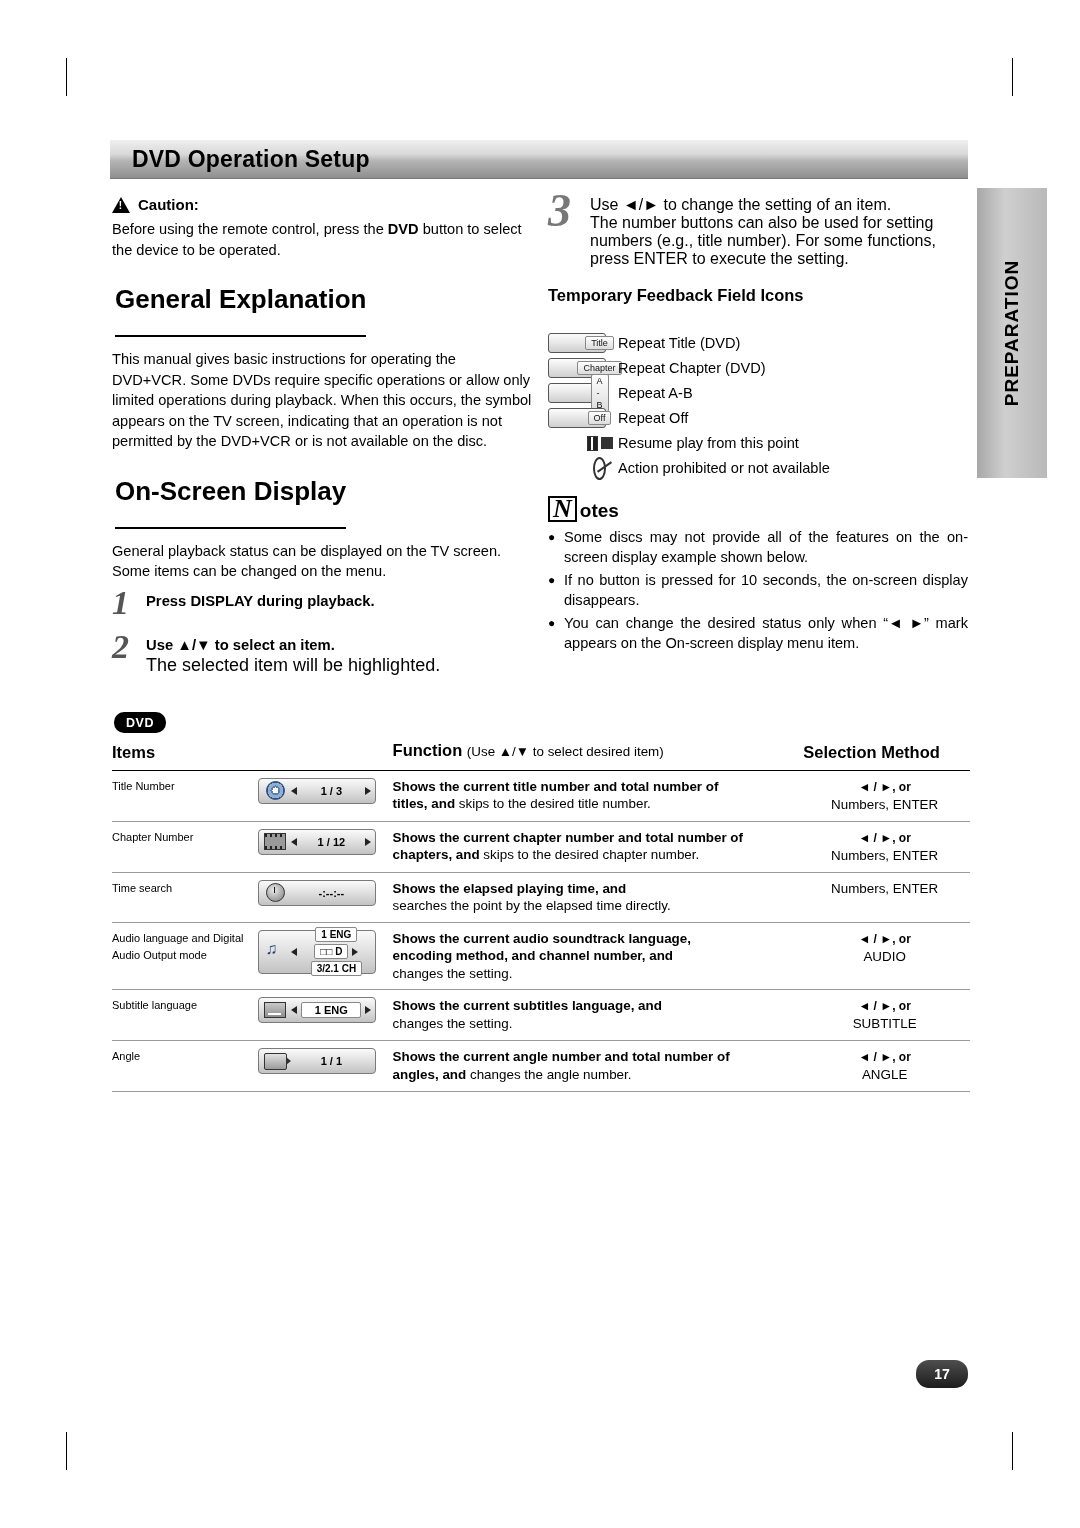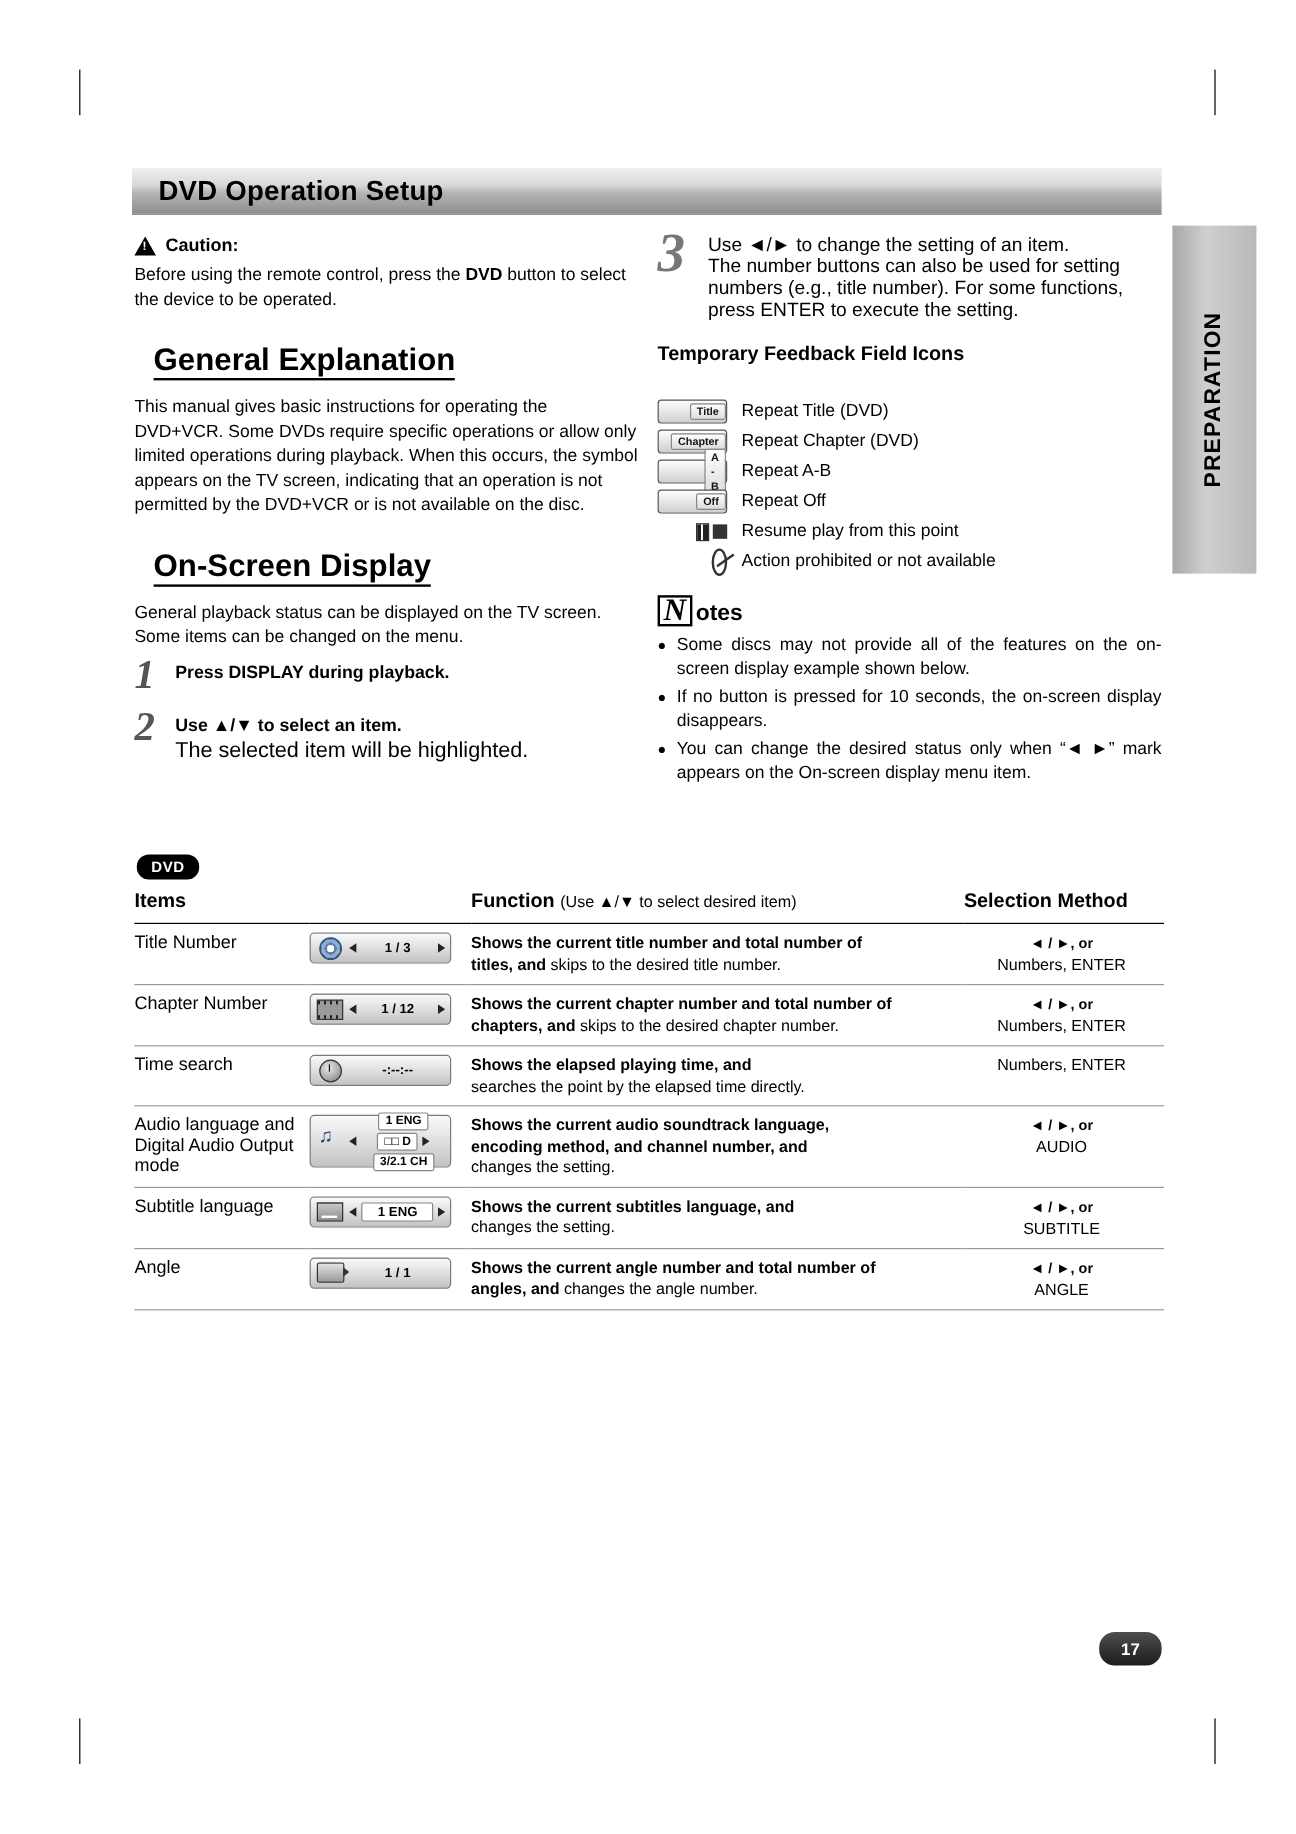--- a/index.html
+++ b/index.html
@@ -105,24 +105,24 @@
 
   .body-text {
     font-size: 14.6px;
     line-height: 20.5px;
   }
   .body-text b { font-weight: bold; }
 
   h2.section {
     font-size: 26px;
     font-weight: bold;
-    margin: 24px 0 2px 16px;
+    margin: 24px 0 2px 3px;
     display: inline-block;
     border-bottom: 2.5px solid #000;
-    padding-bottom: 0;
+    padding-bottom: 20px;
   }
   .after-rule { margin-top: 10px; }
 
   h3.subsection {
     font-size: 18.5px;
     font-weight: bold;
     margin: 22px 0 10px 0;
   }
 
   
@@ -181,26 +181,26 @@
     margin-bottom: 5px;
     font-size: 14.6px;
   }
   .fb-icon {
     width: 58px;
     height: 20px;
     margin-right: 12px;
     flex: 0 0 58px;
     display: flex;
     align-items: center;
-    justify-content: flex-end;
+    justify-content: center;
     border: 1px solid #555;
     border-radius: 3px;
     background: linear-gradient(to bottom, #fdfdfd, #cfcfcf);
     font-size: 9px;
-    font-weight: bold;
+    font-weight: normal;
     color: #111;
     box-sizing: border-box;
     padding-left: 45px;
   }
   .fb-icon .lbl {
     border: 1px solid #888;
     background: linear-gradient(to bottom,#ffffff,#dcdcdc);
     padding: 0 5px;
     border-radius: 2px;
     line-height: 12px;
@@ -311,21 +311,21 @@
   #osd-table th .sm {
     font-size: 13.4px;
     font-weight: normal;
   }
   #osd-table thead tr { border-bottom: 1.6px solid #000; }
   #osd-table td {
     border-bottom: 1px solid #9a9a9a;
     padding: 7px 4px 7px 0;
     vertical-align: top;
   }
-  .c-item { width: 140px; font-size: 15px; line-height: 17px; }
+  .c-item { width: 140px; font-size: 11px; line-height: 17px; }
   .c-icon { width: 128px; }
   .c-func { width: 400px; font-size: 13.4px; line-height: 17.5px; }
   .c-func b { font-weight: bold; }
   .c-sel { text-align: center; font-size: 13.4px; line-height: 18px; width: 160px;}
   .c-sel .arrows { font-weight: bold; font-size: 12px; }
 
   
   .osd-box {
     border: 1px solid #7a7a7a;
     border-radius: 4px;

